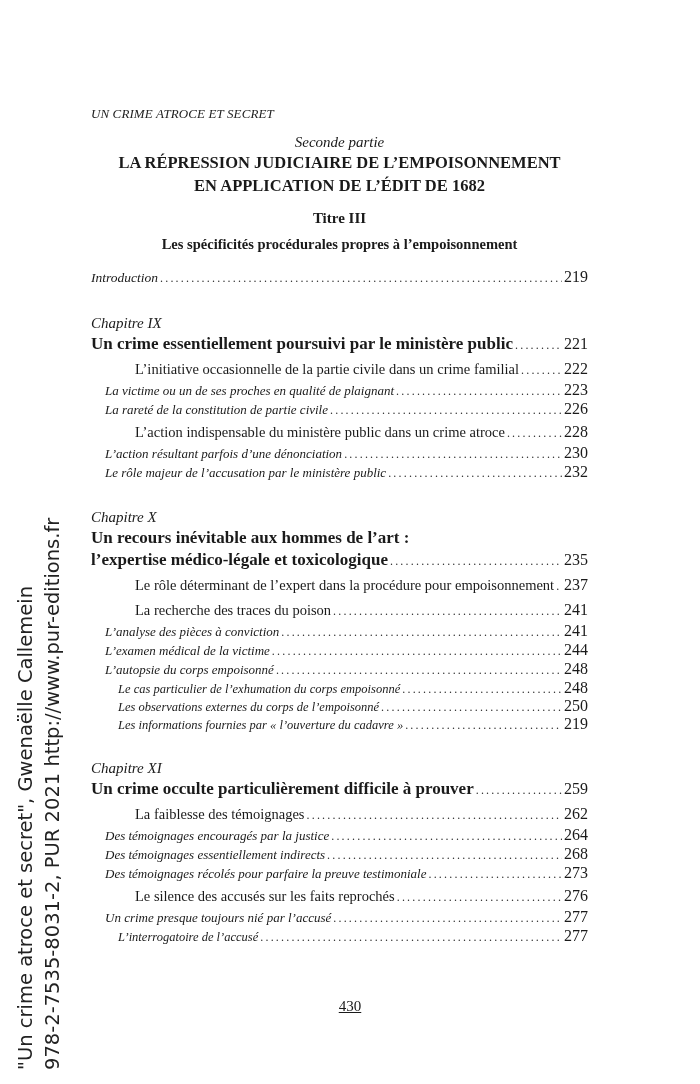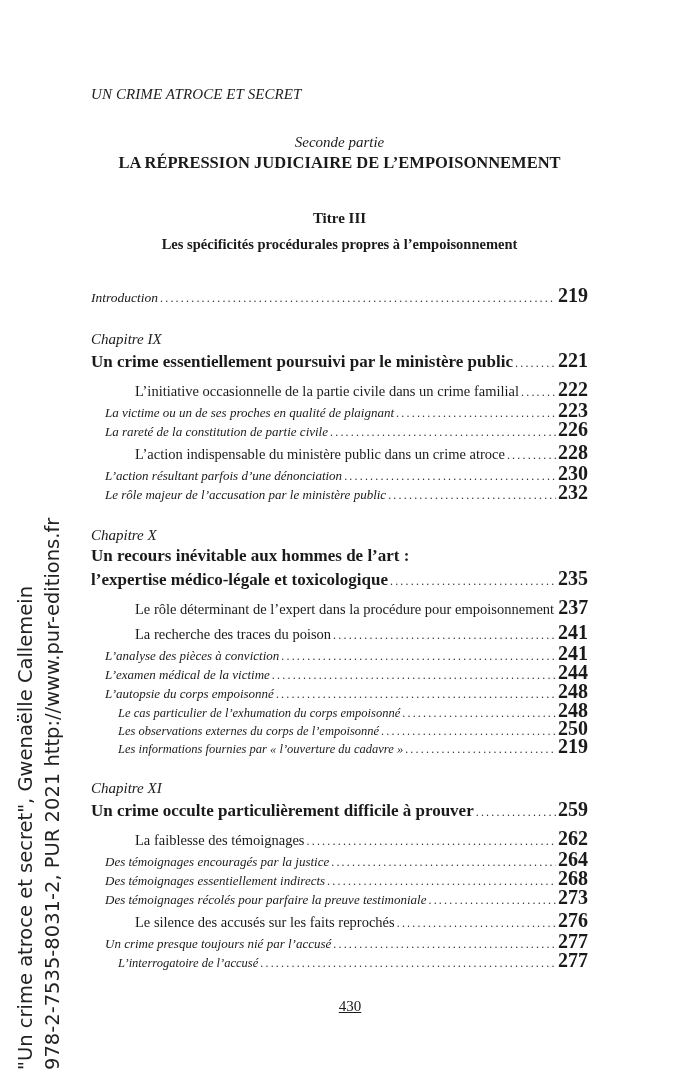--- a/index.html
+++ b/index.html
@@ -11,23 +11,23 @@
       width: 700px;
       height: 1084px;
       position: relative;
       overflow: hidden;
       font-family: "Liberation Serif", "DejaVu Serif", serif;
       color: #1a1a1a;
     }
     .running-head {
       position: absolute;
       left: 91px;
-      top: 86px;
+      top: 106px;
       font-style: italic;
-      font-size: 15px;
+      font-size: 13px;
       letter-spacing: 0.1px;
       color: #222;
     }
     .part-block {
       position: absolute;
       left: 91px;
       width: 497px;
       top: 123px;
       text-align: center;
     }
@@ -51,21 +51,21 @@
       text-align: center;
       font-weight: bold;
     }
     .titre-num { font-size: 15px; line-height: 20px; }
     .titre-sub { font-size: 14.5px; line-height: 20px; margin-top: 6px; }
 
     .toc {
       position: absolute;
       left: 91px;
       width: 497px;
-      top: 284px;
+      top: 268px;
     }
     .row {
       display: flex;
       align-items: baseline;
       white-space: nowrap;
     }
     .row .label { flex: 0 0 auto; }
     .row .leader {
       flex: 1 1 auto;
       overflow: hidden;
@@ -75,22 +75,22 @@
       letter-spacing: 2.2px;
       color: #333;
       font-size: 12px;
     }
     .row .leader::after {
       content: "........................................................................................................................................................................................................................";
     }
     .row .page {
       flex: 0 0 auto;
       font-style: normal;
-      font-weight: bold;
-      font-size: 20px;
+      font-weight: normal;
+      font-size: 16px;
     }
 
     .intro { font-style: italic; font-size: 13.5px; height: 20px; }
     .chapter-label {
       font-style: italic;
       font-size: 15px;
       line-height: 20px;
     }
     .chapter-title {
       font-weight: bold;
@@ -131,20 +131,21 @@
     .side-note div { padding-left: 0; }
   </style>
 </head>
 <body>
 
 <div class="running-head">UN CRIME ATROCE ET SECRET</div>
 
 <div class="part-block">
   <div class="part-label">Seconde partie</div>
   <div class="part-title">LA RÉPRESSION JUDICIAIRE DE L’EMPOISONNEMENT</div>
+  <div class="part-title">EN APPLICATION DE L’ÉDIT DE 1682</div>
 </div>
 
 <div class="titre-block">
   <div class="titre-num">Titre III</div>
   <div class="titre-sub">Les spécificités procédurales propres à l’empoisonnement</div>
 </div>
 
 <div class="toc">
 
   <div class="row intro">

